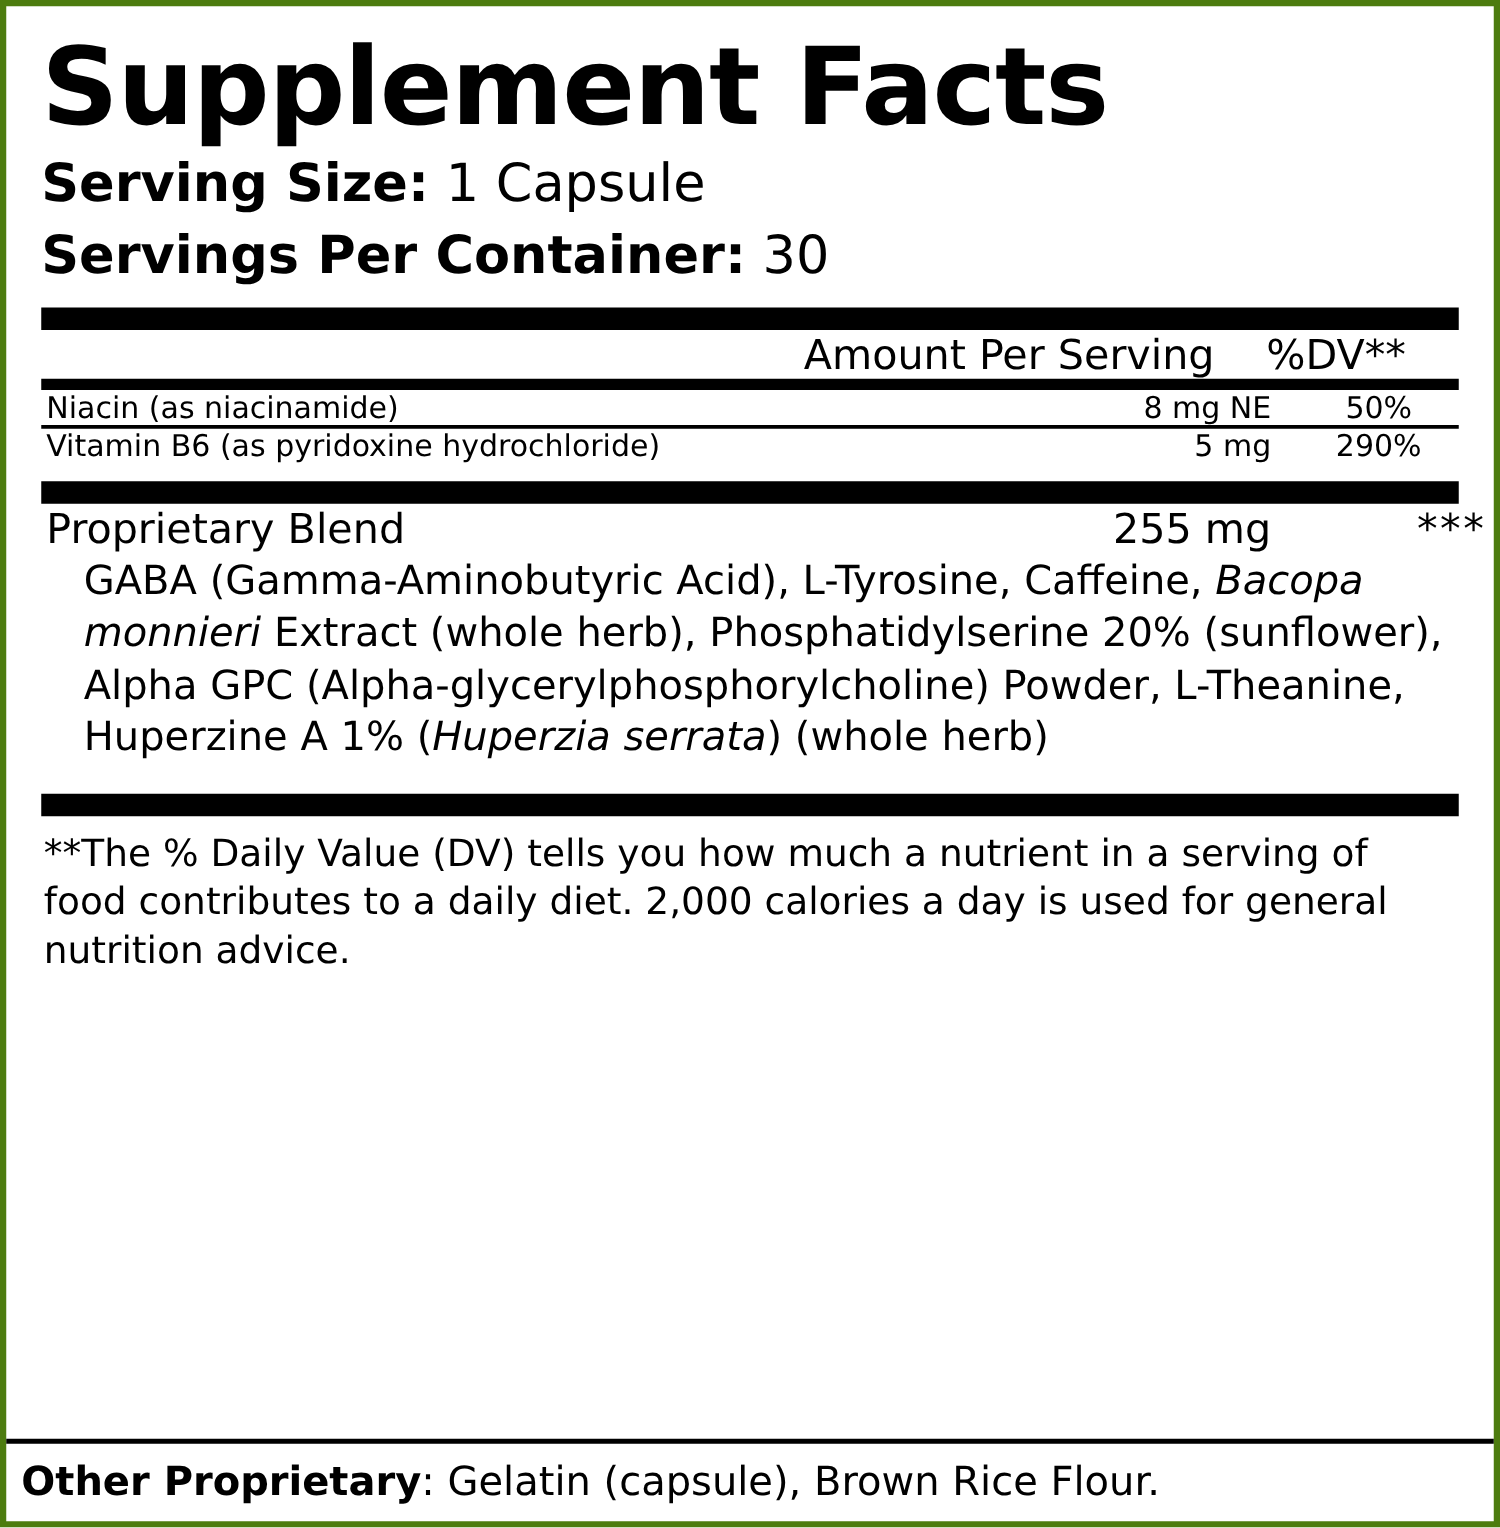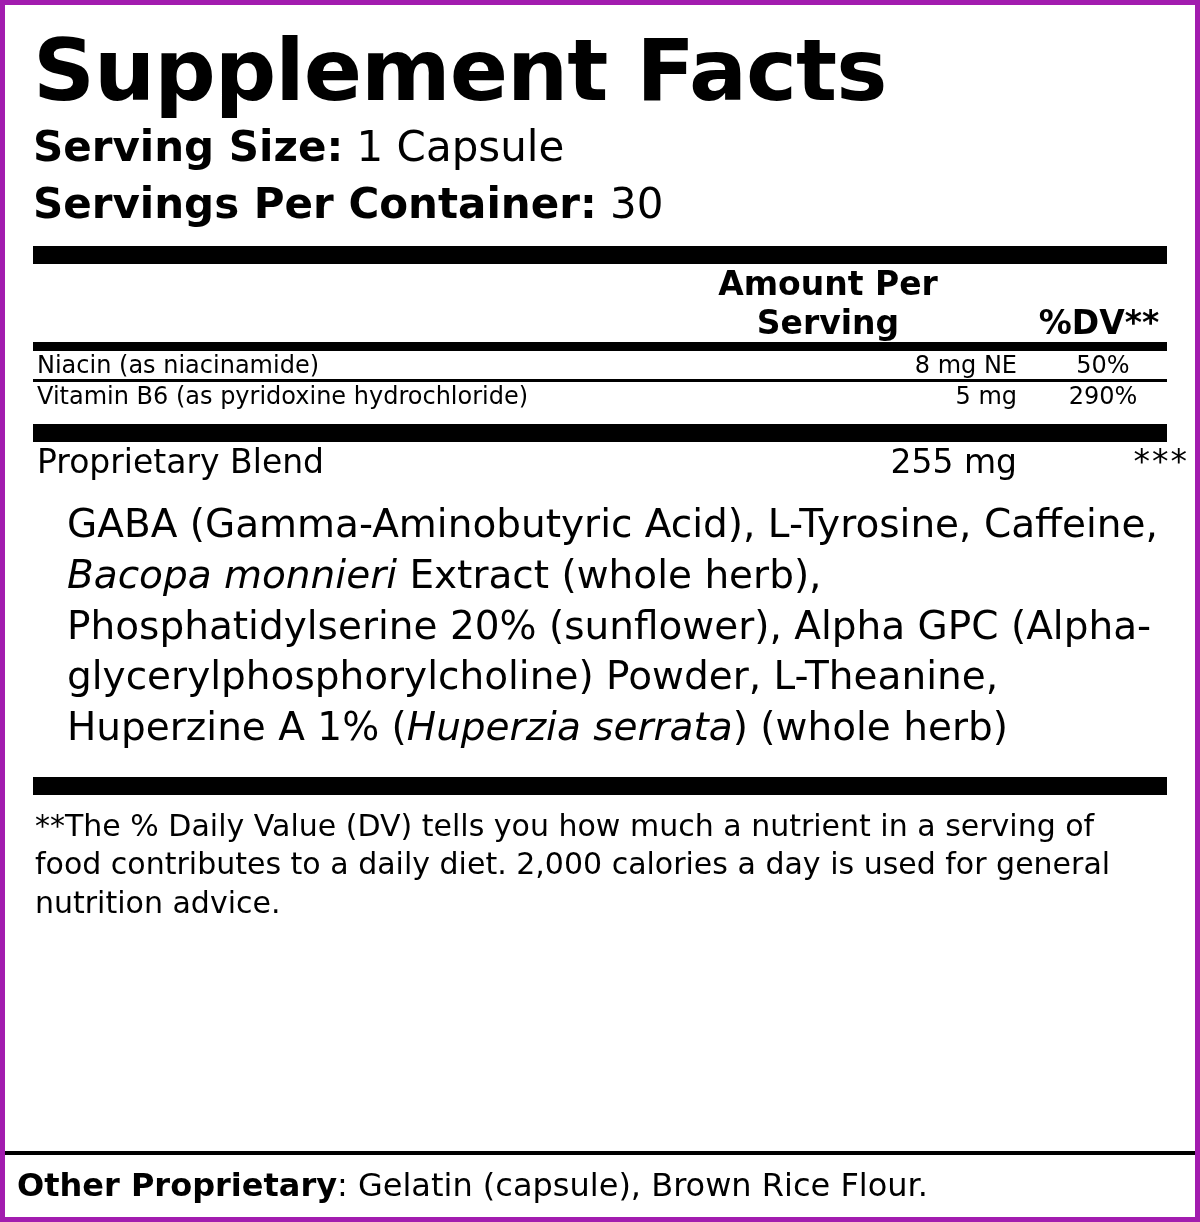--- a/index.html
+++ b/index.html
@@ -12,21 +12,21 @@
     height: 1222px;
     font-family: "DejaVu Sans", "Liberation Sans", sans-serif;
     color: #000000;
     -webkit-font-smoothing: antialiased;
   }
   .panel {
     position: relative;
     box-sizing: border-box;
     width: 1200px;
     height: 1222px;
-    border: 5px solid #a21caf;
+    border: 5px solid #4d7c0f;
     padding: 0 28px;
   }
   .title {
     font-size: 86px;
     font-weight: bold;
     line-height: 1.0;
     letter-spacing: -1px;
     margin: 22px 0 6px 0;
     white-space: nowrap;
   }
@@ -57,22 +57,22 @@
     width: 100%;
     border-collapse: collapse;
     table-layout: fixed;
   }
   table.facts td {
     padding: 0;
     vertical-align: bottom;
   }
   .hdr-row td {
     font-size: 33px;
-    font-weight: bold;
-    text-align: center;
+    font-weight: normal;
+    text-align: left;
     padding: 8px 0 8px 0;
   }
   .col-name { width: 610px; }
   .col-amt  { width: 370px; }
   .col-dv   { width: 172px; }
 
   .nut-row td {
     font-size: 24px;
     padding: 11px 0 11px 0;
   }
@@ -90,24 +90,23 @@
     padding-left: 4px;
   }
   .blend-row td.amt { text-align: right; margin-top: 12px; }
   .blend-row td.dv {
     text-align: right;
     vertical-align: top;
     font-size: 33px;
     letter-spacing: 2px;
   }
   .blend-ingredients {
-    font-size: 39px;
+    font-size: 32px;
     line-height: 1.30;
     padding: 2px 0 10px 34px;
-    margin-top: 16px;
   }
   .blend-ingredients i { font-style: italic; }
 
   .footnotes {
     font-size: 30px;
     line-height: 1.28;
     padding: 12px 2px 0 2px;
   }
   .footnote-2 { padding-top: 2px; }
 

